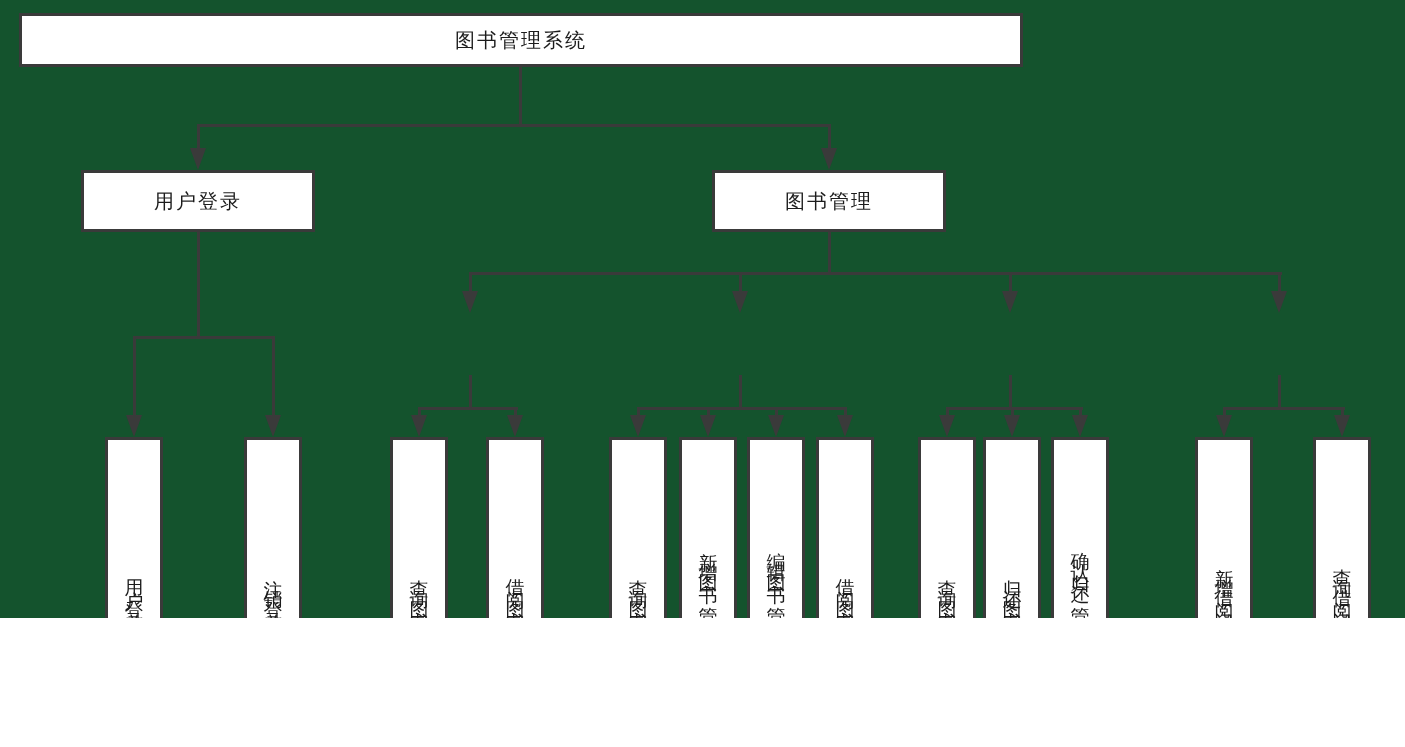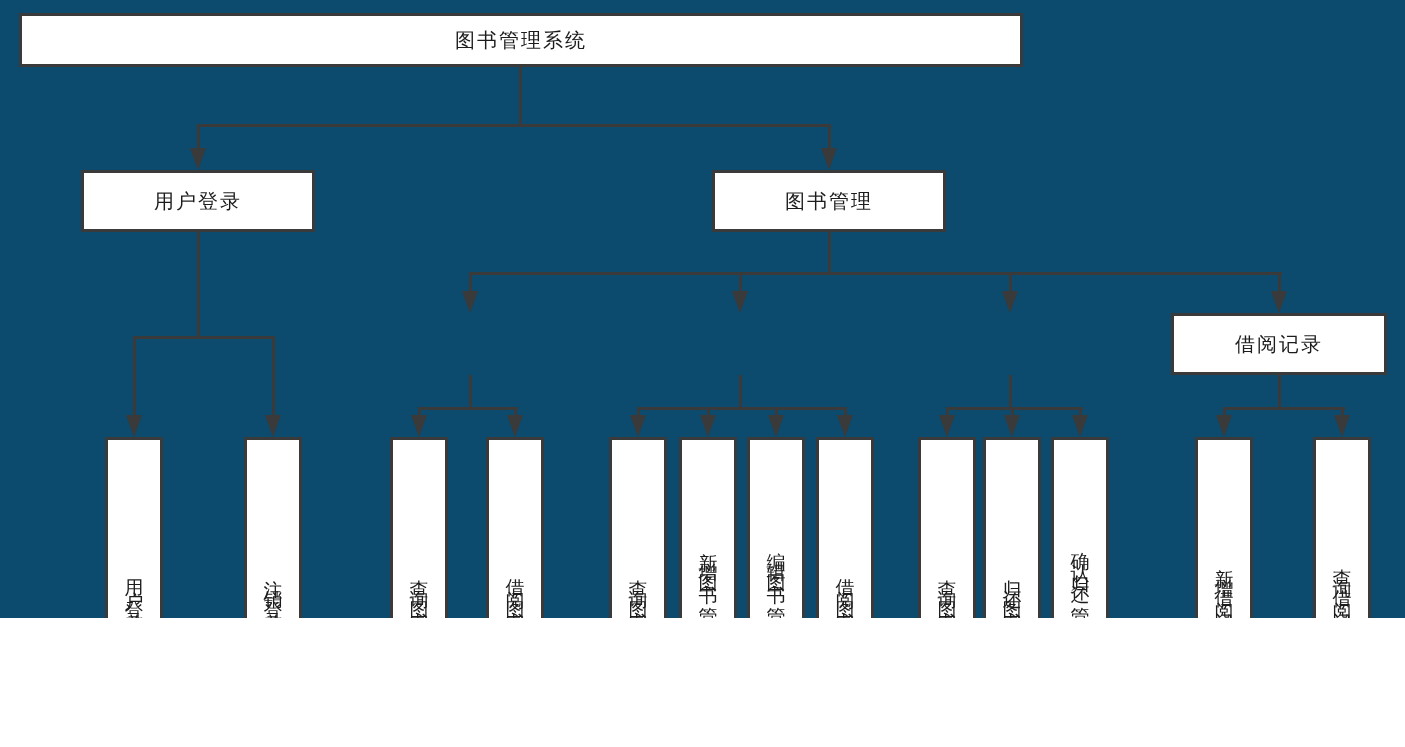--- a/index.html
+++ b/index.html
@@ -1,17 +1,17 @@
 <!DOCTYPE html>
 <html style="--line: #3a3a3a; --wm: #b1a9a9;"><head>
 <meta charset="utf-8">
 <style>
   html,body{margin:0;padding:0;background:#fff;}
   .canvas{
-    position:relative;width:1405px;height:618px;background:#0c4a6e;overflow:hidden;
+    position:relative;width:1405px;height:618px;background:#14532d;overflow:hidden;
     font-family:"Liberation Sans","DejaVu Sans",sans-serif;
   }
   .box{
     position:absolute;box-sizing:border-box;background:#fff;
     border:3px solid var(--line,#3a3a3a);
     display:flex;align-items:center;justify-content:center;
     color:#1c1c1c;font-size:20px;
   }
   .box span{white-space:nowrap;letter-spacing:2px;}
   .box.vbox span{
@@ -65,23 +65,20 @@
   <div class="hline" style="left:469px;top:272px;width:813px"></div>
   <div class="vline" style="left:469px;top:272px;height:22px"></div>
   <div class="arrow" style="left:462px;top:291px"></div>
   <div class="vline" style="left:739px;top:272px;height:22px"></div>
   <div class="arrow" style="left:732px;top:291px"></div>
   <div class="vline" style="left:1009px;top:272px;height:22px"></div>
   <div class="arrow" style="left:1002px;top:291px"></div>
   <div class="vline" style="left:1278px;top:272px;height:22px"></div>
   <div class="arrow" style="left:1271px;top:291px"></div>
 
-  <div class="box" style="left:1171px;top:313px;width:216px;height:62px">
-    <span>借阅记录</span>
-  </div>
 
   <div class="vline" style="left:469px;top:375px;height:32px"></div>
   <div class="hline" style="left:418px;top:407px;width:100px"></div>
   <div class="vline" style="left:418px;top:407px;height:10px"></div>
   <div class="arrow" style="left:411px;top:415px"></div>
   <div class="vline" style="left:514px;top:407px;height:10px"></div>
   <div class="arrow" style="left:507px;top:415px"></div>
 
   <div class="vline" style="left:739px;top:375px;height:32px"></div>
   <div class="hline" style="left:637px;top:407px;width:210px"></div>

